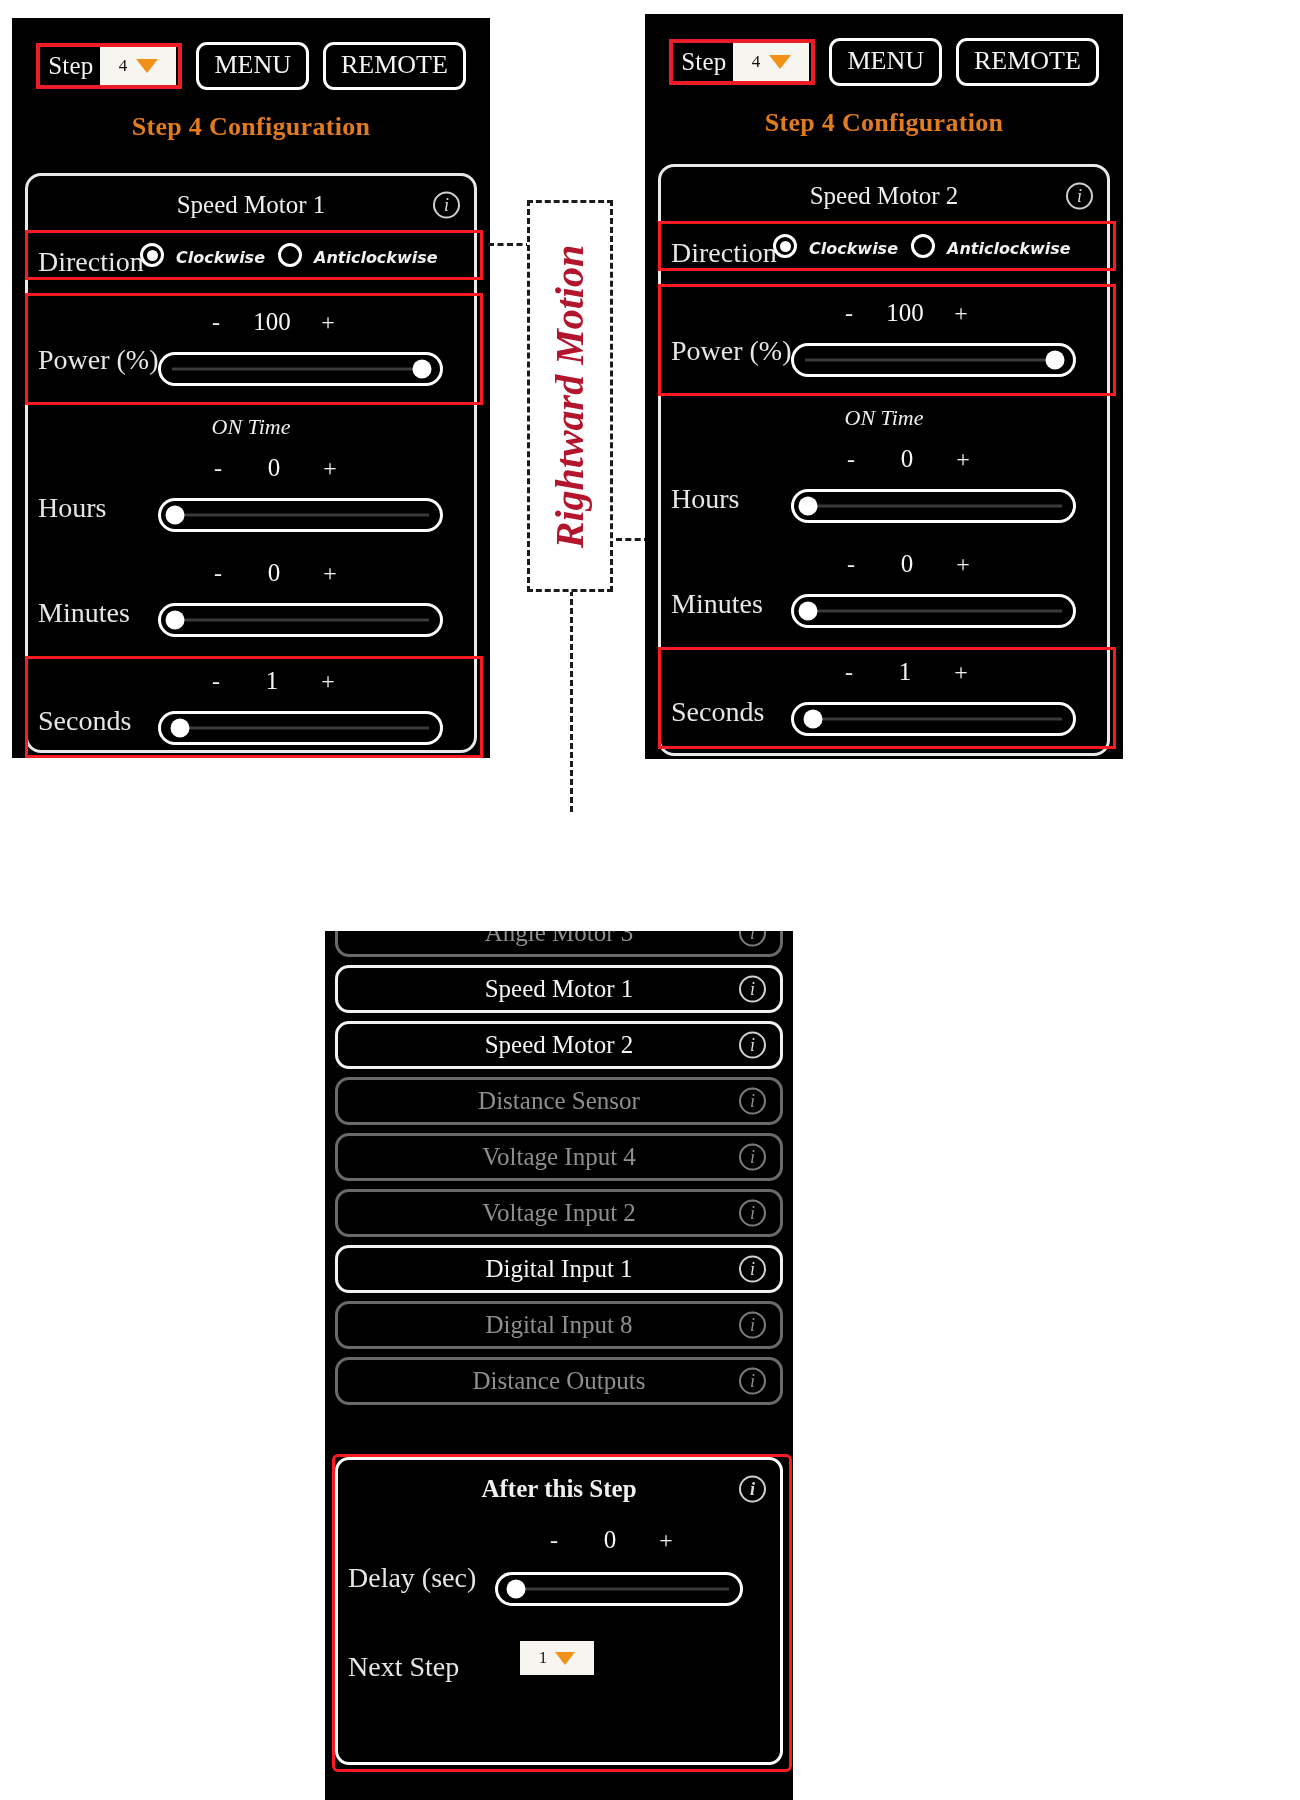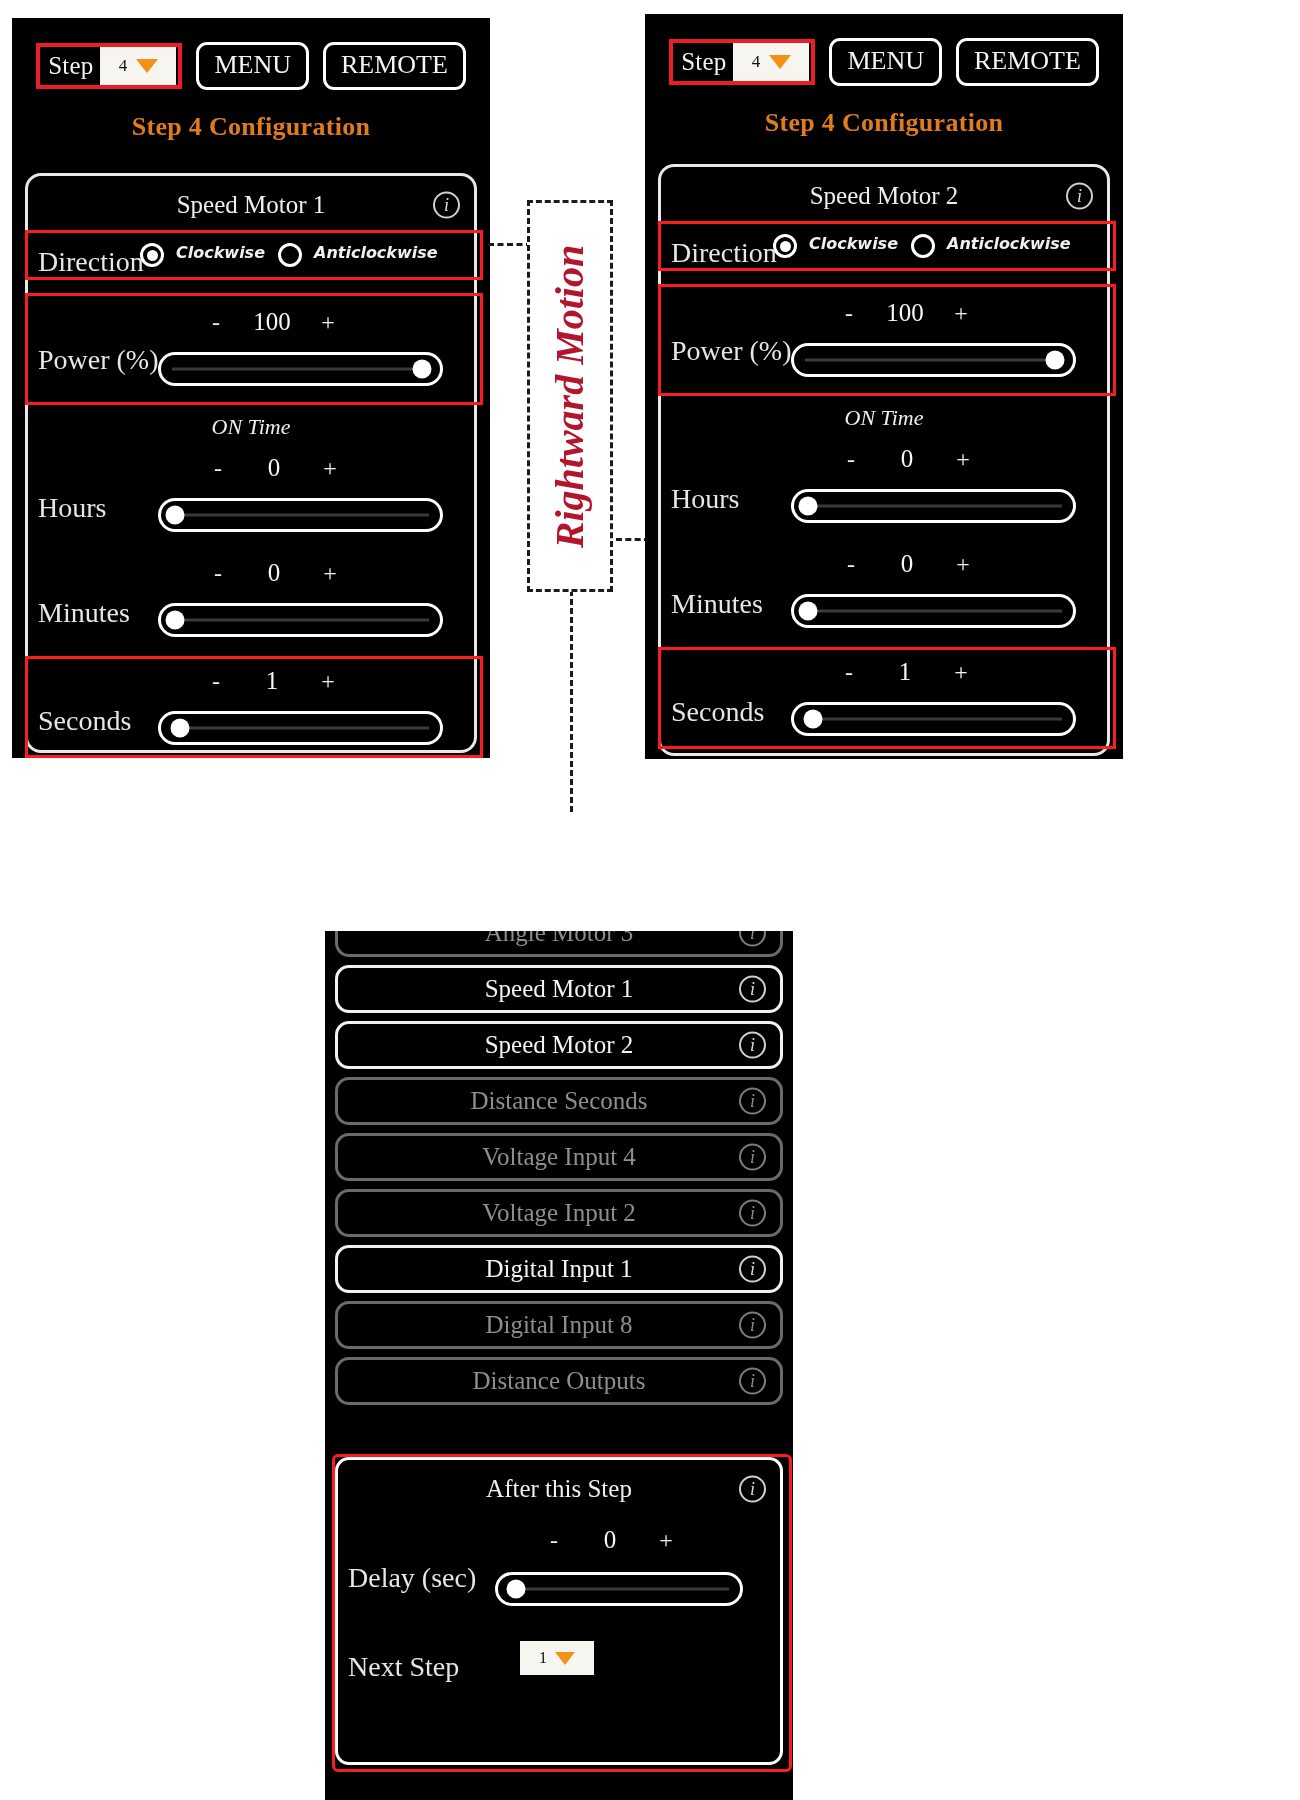--- a/index.html
+++ b/index.html
@@ -71,21 +71,21 @@
   }
 
   
   .row { position:relative; }
   .row-label {
     color:#e6e6e6; font-size:28px; font-family:"Liberation Serif",serif;
     position:absolute; left:10px;
   }
   .hl { border:3px solid #fb1b21; }
 
-  .radio-wrap { display:flex; align-items:flex-start; gap:12px; }
+  .radio-wrap { display:flex; align-items:flex-end; gap:12px; }
   .radio {
     width:24px;height:24px;border-radius:50%;
     border:3px solid #ffffff; display:flex;align-items:center;justify-content:center;
   }
   .radio .dot { width:11px;height:11px;border-radius:50%;background:#fff; }
   .radio-txt {
     color:#f0f0f0; font-size:16px;
     font-family:"DejaVu Sans", sans-serif; font-weight:bold; font-style:italic;
   }
 
@@ -367,21 +367,21 @@
         </div>
         <div class="list-item">
           <span class="lbl">Speed Motor 1</span>
           <span class="info-icon">i</span>
         </div>
         <div class="list-item">
           <span class="lbl">Speed Motor 2</span>
           <span class="info-icon">i</span>
         </div>
         <div class="list-item dim">
-          <span class="lbl">Distance Seconds</span>
+          <span class="lbl">Distance Sensor</span>
           <span class="info-icon">i</span>
         </div>
         <div class="list-item dim">
           <span class="lbl">Voltage Input 4</span>
           <span class="info-icon">i</span>
         </div>
         <div class="list-item dim">
           <span class="lbl">Voltage Input 2</span>
           <span class="info-icon">i</span>
         </div>
@@ -394,21 +394,21 @@
           <span class="info-icon">i</span>
         </div>
         <div class="list-item dim">
           <span class="lbl">Distance Outputs</span>
           <span class="info-icon">i</span>
         </div>
       </div>
 
     <div class="after-card" style="position:absolute; left:10px; top:526px; width:448px; height:308px;">
       <div class="after-hl" style="left:-6px; top:-6px; width:460px; height:318px;"></div>
-      <div class="card-head" style="margin-top:6px;">
+      <div class="card-head" style="margin-top:6px;font-weight:bold;">
         <span class="ttl">After this Step</span>
         <span class="info-icon">i</span>
       </div>
 
       <div class="row" style="position:absolute; left:0; top:62px; width:442px; height:110px;">
         <span class="row-label" style="top:40px;">Delay (sec)</span>
         <div class="stepper" style="position:absolute; left:196px; top:4px;">
           <span class="minus">-</span>
           <span class="num">0</span>
           <span class="plus">+</span>

